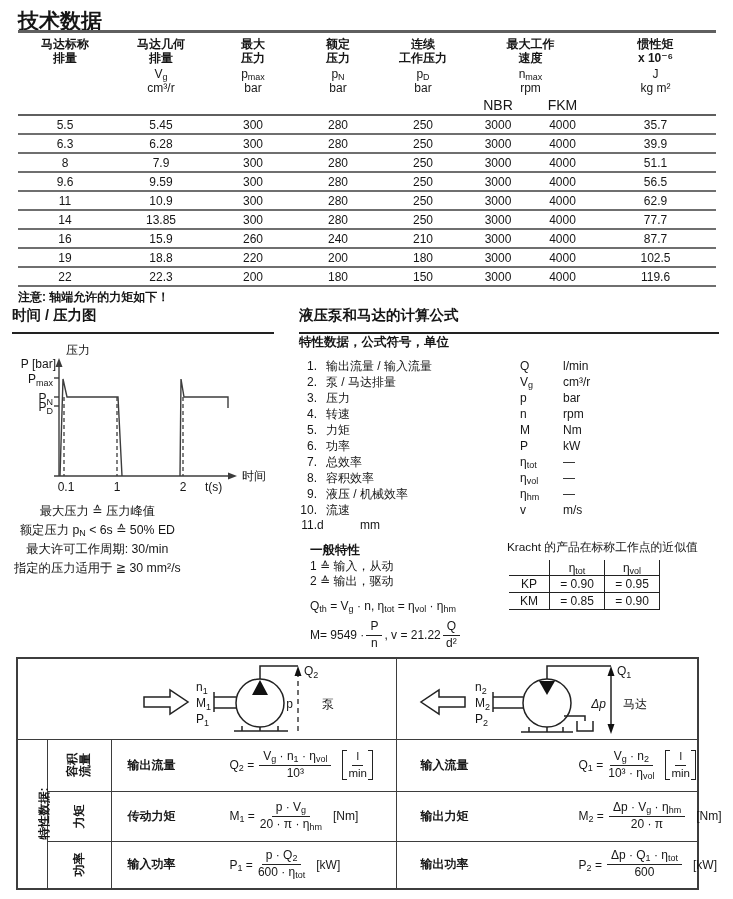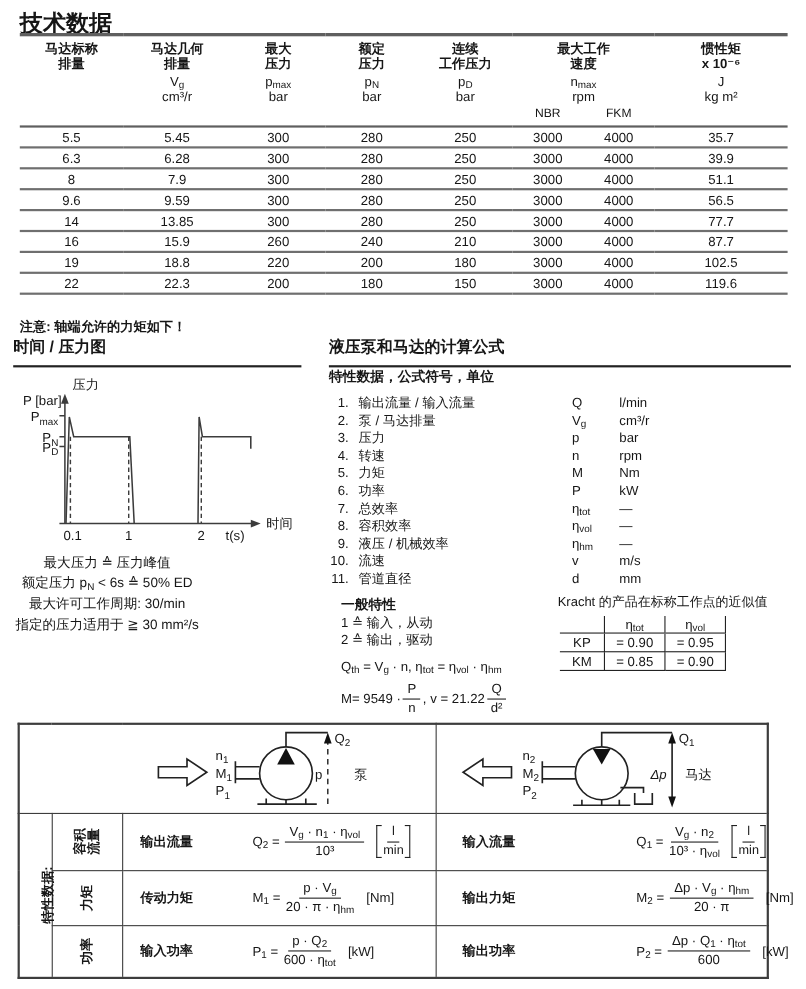--- a/index.html
+++ b/index.html
@@ -15,21 +15,21 @@
   table.tech {
     position:absolute; left:18px; top:30px; width:698px;
     border-collapse:collapse; table-layout:fixed; font-size:12px;
     border-top:3px solid #5f5f5f;
   }
   table.tech th, table.tech td { padding:0; text-align:center; font-weight:normal; }
   table.tech tr.ht th { font-weight:bold; vertical-align:top; padding-top:4px; height:30px; line-height:14px; }
   table.tech tr.hsym th { height:14px; }
   table.tech tr.hunit th { height:14px; }
   table.tech tr.hnf { border-bottom:2px solid #5f5f5f; }
-  table.tech tr.hnf th { height:17px; font-size:11px; vertical-align:top; padding-top:2px; }
+  table.tech tr.hnf th { height:17px; font-size:14px; vertical-align:top; padding-top:2px; }
   table.tech tbody tr { height:19px; border-bottom:2px solid #6f6f6f; }
   .note-line { position:absolute; left:18px; top:289px; font-size:12px; font-weight:bold; }
   
   .sec { position:absolute; top:306px; }
   #left-sec { left:12px; width:262px; }
   #right-sec { left:299px; width:420px; }
   .sec-title { font-size:14.5px; font-weight:bold; }
   .sec-rule { height:2px; background:#222; margin-top:7px; }
   
   #tp-plot { position:absolute; left:0; top:30px; }
@@ -203,20 +203,30 @@
           <td>9.6</td>
           <td>9.59</td>
           <td>300</td>
           <td>280</td>
           <td>250</td>
           <td>3000</td>
           <td>4000</td>
           <td>56.5</td>
         </tr>
 
+        <tr>
+          <td>11</td>
+          <td>10.9</td>
+          <td>300</td>
+          <td>280</td>
+          <td>250</td>
+          <td>3000</td>
+          <td>4000</td>
+          <td>62.9</td>
+        </tr>
 
         <tr>
           <td>14</td>
           <td>13.85</td>
           <td>300</td>
           <td>280</td>
           <td>250</td>
           <td>3000</td>
           <td>4000</td>
           <td>77.7</td>
@@ -373,21 +383,20 @@
 
         <div class="li">
           <span class="no">10.</span>
           <span class="nm">流速</span>
           <span class="sy"><span>v</span></span>
           <span class="un">m/s</span>
         </div>
 
         <div class="li">
           <span class="no">11.</span>
-          <span class="nm">管道直径</span>
           <span class="sy"><span>d</span></span>
           <span class="un">mm</span>
         </div>
       </div>
 
     <div class="general">
       <div class="g-title">一般特性</div>
       <div class="g-line">1 ≙ 输入，从动</div>
       <div class="g-line">2 ≙ 输出，驱动</div>
       <div class="qth"><span>Q</span><sub>th</sub><span> = </span><span>V</span><sub>g</sub><span> · n,  </span><span>η</span><sub>tot</sub><span> = </span><span>η</span><sub>vol</sub><span> · </span><span>η</span><sub>hm</sub></div>

